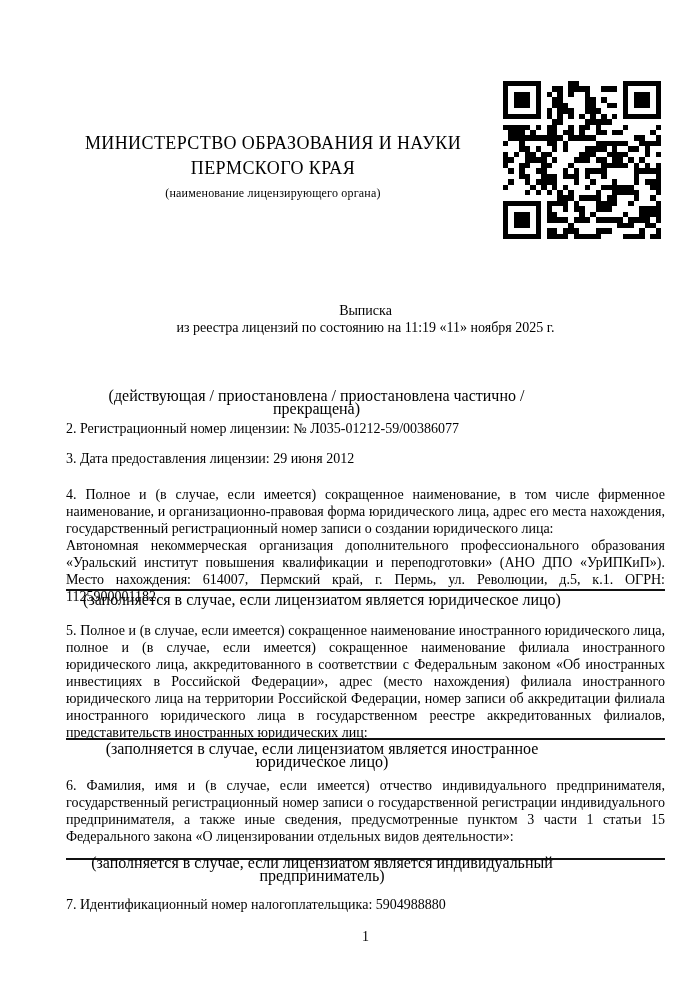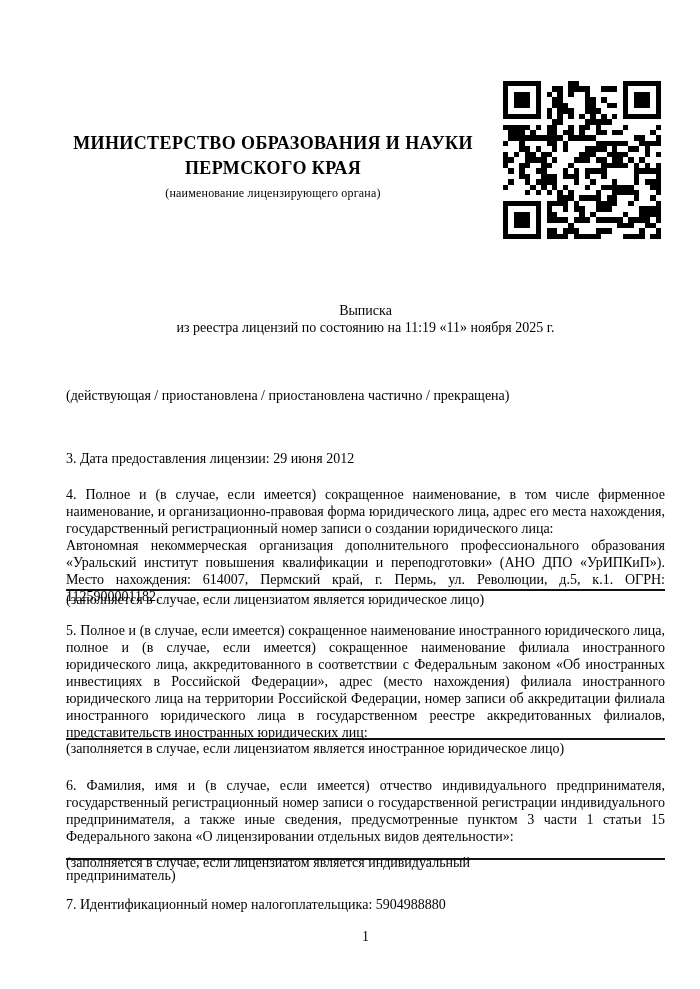--- a/index.html
+++ b/index.html
@@ -10,39 +10,39 @@
     color:#000000;
     font-family:"Liberation Serif", serif;
     overflow:hidden;
   }
   
   .org-header {
     position:absolute; left:56px; top:131px; width:434px;
     text-align:center;
   }
   .org-line {
-    font-size:18px; font-weight:bold; line-height:25px;
+    font-size:18px; font-weight:normal; line-height:25px;
     letter-spacing:0.4px; white-space:nowrap;
   }
   .org-sub {
     font-size:12px; line-height:12px; margin-top:6px; letter-spacing:0.2px;
   }
   .qr {
     position:absolute; left:503px; top:81px; width:158px; height:158px;
   }
   .qr svg { display:block; width:158px; height:158px; }
   
   .col {
     position:absolute; left:66px; top:0; width:599px; height:989px;
   }
   .blk { position:absolute; left:0; width:599px; font-size:14px; line-height:17px; }
   .center { text-align:center; }
   .justify { text-align:justify; }
   .caption {
-    position:absolute; font-size:14px; line-height:13px; 
+    position:absolute; font-size:16px; line-height:13px; text-align:center;
   }
   .rule {
     position:absolute; left:0; width:599px; height:0;
     border-top:2px solid #111111;
   }
   
   .title      { top:302px; }
   .item1      { top:371px; }
   .caption1   { top:389px; left:0;  width:501px; }
   .item2      { top:420px; }
@@ -499,20 +499,21 @@
 
   <div class="col">
 
     <div class="blk title center">
       <div>Выписка</div>
       <div>из реестра лицензий по состоянию на 11:19 «11» ноября 2025 г.</div>
     </div>
 
     <div class="caption caption1">(действующая / приостановлена / приостановлена частично / прекращена)</div>
 
+    <div class="blk item2">2. Регистрационный номер лицензии: № Л035-01212-59/00386077</div>
 
     <div class="blk item3">3. Дата предоставления лицензии: 29 июня 2012</div>
 
     <div class="blk item4 justify">
       <div>4. Полное и (в случае, если имеется) сокращенное наименование, в том числе фирменное наименование, и организационно-правовая форма юридического лица, адрес его места нахождения, государственный регистрационный номер записи о создании юридического лица:</div>
       <div>Автономная некоммерческая организация дополнительного профессионального образования «Уральский институт повышения квалификации и переподготовки» (АНО ДПО «УрИПКиП»). Место нахождения: 614007, Пермский край, г. Пермь, ул. Революции, д.5, к.1. ОГРН: 1125900001182.</div>
     </div>
     <div class="rule rule4"></div>
     <div class="caption caption4">(заполняется в случае, если лицензиатом является юридическое лицо)</div>
 

